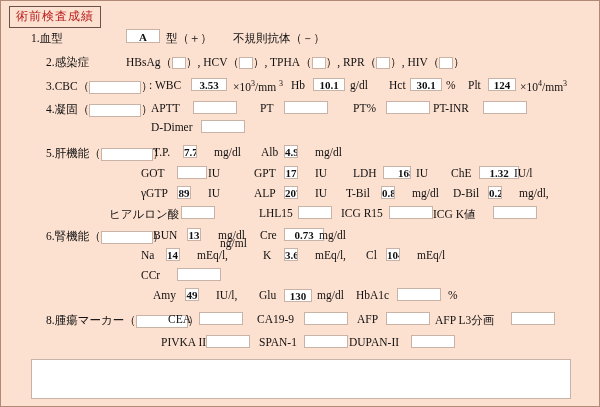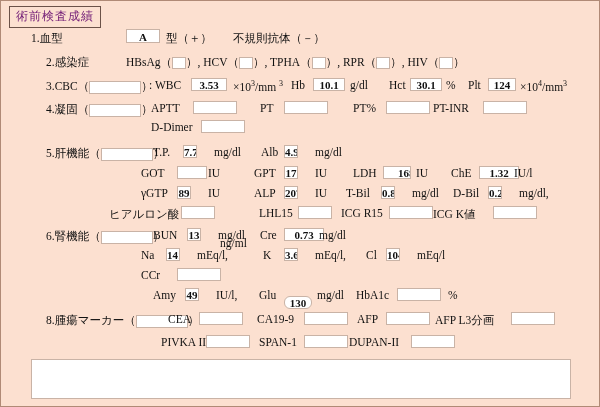--- a/index.html
+++ b/index.html
@@ -23,21 +23,21 @@
   }
   .title-box {
     position: absolute;
     left: 8px;
     top: 5px;
     padding: 1px 6px 2px 6px;
     border: 1px solid #6b5248;
     background: #fce0d0;
     font-size: 12px;
     letter-spacing: 1px;
-    color: #701a75;
+    color: #b91c1c;
   }
   .row {
     position: absolute;
     font-size: 11.5px;
     color: #111111;
     white-space: nowrap;
   }
   .lbl {
     font-size: 11.5px;
     color: #111111;
@@ -223,21 +223,21 @@
   <span class="fld w26 v" style="position:absolute; left:385px; top:247px;">104</span>
   <span class="row" style="left:416px; top:248px;">mEq/l</span>
 
   <span class="row" style="left:140px; top:268px;">CCr</span>
   <span class="fld w44" style="position:absolute; left:176px; top:267px;"></span>
 
   <span class="row" style="left:152px; top:288px;">Amy</span>
   <span class="fld w26 v" style="position:absolute; left:184px; top:287px;">49</span>
   <span class="row" style="left:215px; top:288px;">IU/l,</span>
   <span class="row" style="left:258px; top:288px;">Glu</span>
-  <span class="fld w28 v" style="position:absolute; left:283px; top:295px;border-radius:6px;">130</span>
+  <span class="fld w28 v" style="position:absolute; left:283px; top:288px;">130</span>
   <span class="row" style="left:316px; top:288px;">mg/dl</span>
   <span class="row" style="left:355px; top:288px;">HbA1c</span>
   <span class="fld w44" style="position:absolute; left:396px; top:287px;"></span>
   <span class="row" style="left:447px; top:288px;">%</span>
 
   <div class="row" style="left:45px; top:312px;">
     <span>8.</span><span>腫瘍マーカー</span><span class="paren">（</span><span class="datebox"></span><span class="paren">）</span>
   </div>
   <span class="row" style="left:167px; top:312px;">CEA</span>
   <span class="fld w44" style="position:absolute; left:198px; top:311px;"></span>

